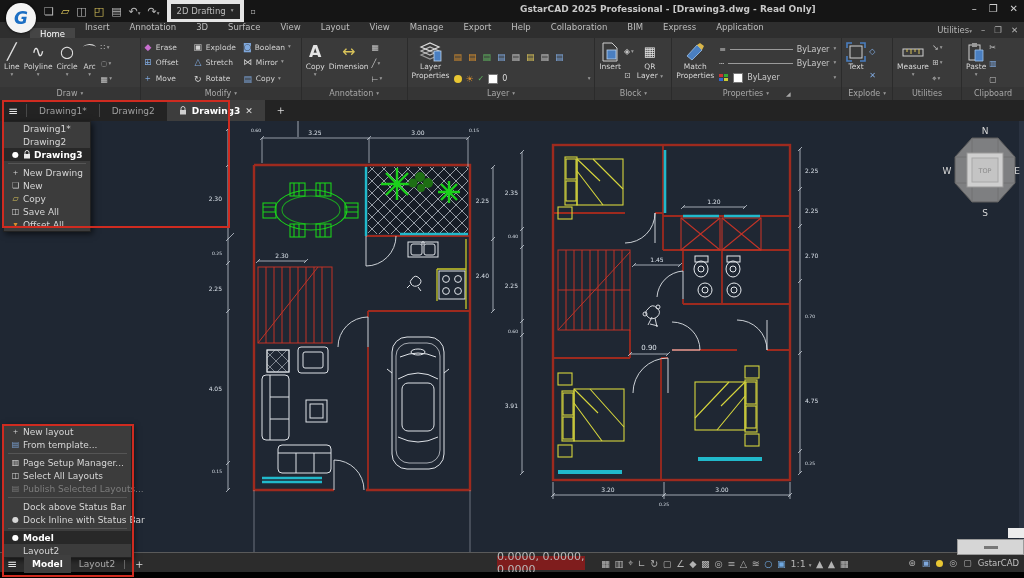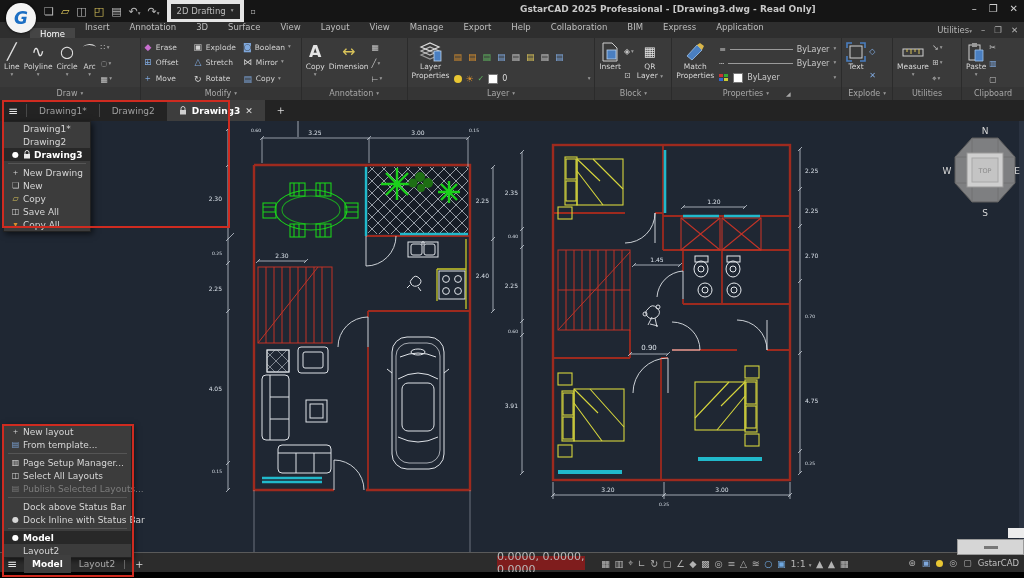--- a/index.html
+++ b/index.html
@@ -737,21 +737,21 @@
     <div class="mitem">
         <span class="icw yel">▱</span>
         <span>Copy</span>
       </div>
     <div class="mitem">
         <span class="icw">◫</span>
         <span>Save All</span>
       </div>
     <div class="mitem">
         <span class="icw org">▾</span>
-        <span>Copy All</span>
+        <span>Offset All</span>
       </div>
   </div>
 
   <div class="abs ctxmenu" style="left:3px;top:424px;width:127px;">
     <div class="mitem">
         <span class="icw">＋</span>
         <span>New layout</span>
       </div>
     <div class="mitem">
         <span class="icw blue">▤</span>

